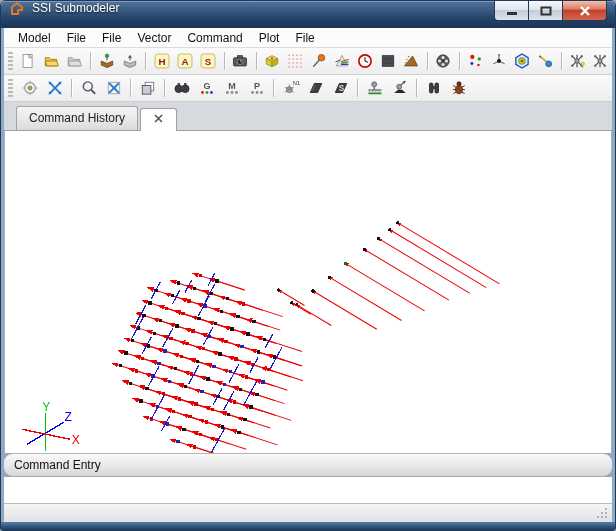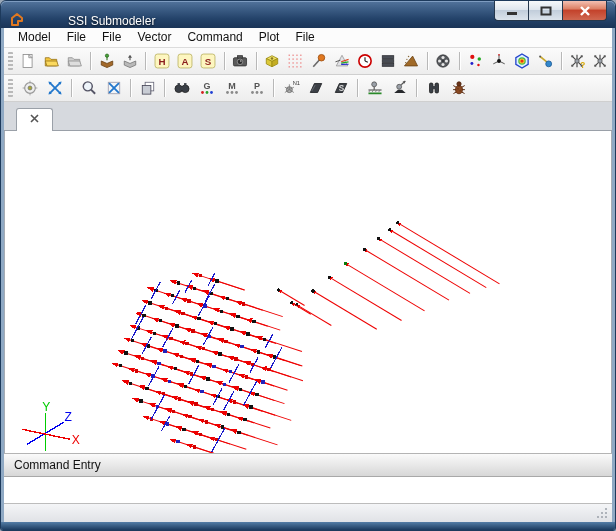--- a/index.html
+++ b/index.html
@@ -1,33 +1,33 @@
 <!DOCTYPE html>
 <html><head>
 <meta charset="utf-8">
 <style>
   html,body{margin:0;padding:0;background:#9aa8b8;font-family:"Liberation Sans",sans-serif;}
   .win{position:relative;width:616px;height:531px;background:#8fa9c4;border:1px solid #1d3a5c;
        border-radius:6px 6px 3px 3px;box-sizing:border-box;padding:0 3px;display:flex;flex-direction:column;overflow:hidden;}
   
-  .titlebar{height:27px;flex:0 0 27px;display:flex;align-items:flex-end;position:relative;
+  .titlebar{height:27px;flex:0 0 27px;display:flex;align-items:flex-start;position:relative;
     background:linear-gradient(180deg,#53749c 0%,#3c5d85 30%,#24436a 65%,#1a3457 100%);
-    border-radius:5px 5px 0 0;margin:0 -3px;padding:0 8px;box-shadow:inset 0 1px 0 #7e9cc0;gap:36px;}
+    border-radius:5px 5px 0 0;margin:0 -3px;padding:0 8px;box-shadow:inset 0 1px 0 #7e9cc0;}
   .title-text{color:#fff;font-size:12px;margin-left:7px;text-shadow:0 1px 2px rgba(0,0,0,.75);}
   .appicon{width:16px;height:16px;flex:0 0 16px;}
   .caption{position:absolute;top:0;right:8px;display:flex;}
   .capbtn{height:19px;border:1px solid #25374c;border-top:none;display:flex;align-items:center;justify-content:center;
     background:linear-gradient(180deg,#f7f9fb 0%,#dfe6ee 45%,#c2cedb 50%,#dce4ec 100%);cursor:default;}
   .capbtn.min{width:33px;border-radius:0 0 0 4px;border-right:none;}
   .capbtn.max{width:33px;border-right:none;}
   .capbtn.close{width:43px;border-radius:0 0 4px 0;
     background:linear-gradient(180deg,#f3c0b2 0%,#dd8268 40%,#c4432c 50%,#cf6750 100%);}
   
   .menubar{height:19px;flex:0 0 19px;background:#fcfcfc;border-bottom:1px solid #dcdcdc;
-    display:flex;align-items:flex-start;padding-left:6px;}
+    display:flex;align-items:center;padding-left:6px;}
   .menu-item{font-size:12px;color:#111;padding:2px 8px;cursor:default;}
   
   .toolbar{height:26px;flex:0 0 26px;background:linear-gradient(180deg,#fbfbfb,#ededed);
     border-bottom:1px solid #cfcfcf;display:flex;align-items:center;padding-left:2px;}
   .tgrip{width:5px;height:18px;margin:0 4px 0 2px;
     background:repeating-linear-gradient(180deg,#b9b9b9 0 2px,transparent 2px 4px);border-radius:1px;}
   .tbtn{width:23px;height:22px;border:1px solid transparent;background:transparent;padding:0;margin:0 1px;
     display:flex;align-items:center;justify-content:center;border-radius:2px;}
   .tbtn svg{width:18px;height:18px;display:block;}
   .tsep{width:1px;height:18px;background:#b8b8b8;margin:0 4px;box-shadow:1px 0 0 #fff;}
@@ -38,21 +38,21 @@
     background:linear-gradient(180deg,#f5f5f5,#dcdcdc);border:1px solid #a4a4a4;border-bottom:none;
     border-radius:3px 3px 0 0;display:flex;align-items:center;gap:8px;cursor:default;}
   .tab.active{background:#fff;border-color:#9aa0a8;font-weight:bold;position:relative;top:1px;padding-bottom:7px;}
   .tab-close{width:11px;height:11px;display:inline-flex;}
   
   .canvas{flex:1 1 auto;background:#fff;border-left:1px solid #a6acb4;border-right:1px solid #a6acb4;overflow:hidden;}
   .canvas svg{width:100%;height:100%;display:block;}
   
   .cmdheader{height:22px;flex:0 0 22px;background:linear-gradient(180deg,#fafafa,#d7d7d7);
     border-top:1px solid #b4b4b4;border-bottom:1px solid #a8a8a8;display:flex;align-items:center;
-    padding-left:10px;font-size:12px;color:#111;}
+    padding-left:10px;font-size:12px;color:#111;border-radius:9px;}
   .cmdinputwrap{height:26px;flex:0 0 26px;background:#fff;border-bottom:1px solid #bcbcbc;display:flex;align-items:center;}
   .cmdinputwrap input{flex:1;height:100%;border:none;outline:none;background:transparent;
     font-family:"Liberation Sans",sans-serif;font-size:12px;padding:0 8px;color:#111;}
   .statusbar{height:18px;flex:0 0 18px;background:linear-gradient(180deg,#f4f5f7,#e0e2e6);
     display:flex;align-items:center;justify-content:flex-end;padding-right:4px;}
   .bottomedge{height:8px;flex:0 0 8px;margin:0 -3px;background:linear-gradient(180deg,#547da6,#1b3a5e);}
 </style>
 </head>
 <body>
 
@@ -512,20 +512,23 @@
             <line x1="14.5" y1="13" x2="18.2" y2="13" stroke="#5a2a10" stroke-width="1.2"></line>
             <line x1="14.5" y1="16" x2="17.8" y2="17.8" stroke="#5a2a10" stroke-width="1.2"></line>
             <circle cx="9.8" cy="12" r="0.8" fill="#5a2a10"></circle>
             <circle cx="12.4" cy="14.5" r="0.8" fill="#5a2a10"></circle>
           </svg>
         </span>
       </button>
     </div>
 
   <div class="tabstrip">
+    <div class="tab">
+      <span>Command History</span>
+    </div>
     <div class="tab active">
       <span class="tab-close">
         <svg viewBox="0 0 11 11">
             <path d="M2 2 L9 9 M9 2 L2 9" stroke="#555" stroke-width="1.6"></path>
           </svg>
       </span>
     </div>
   </div>
 
   <div class="canvas">

